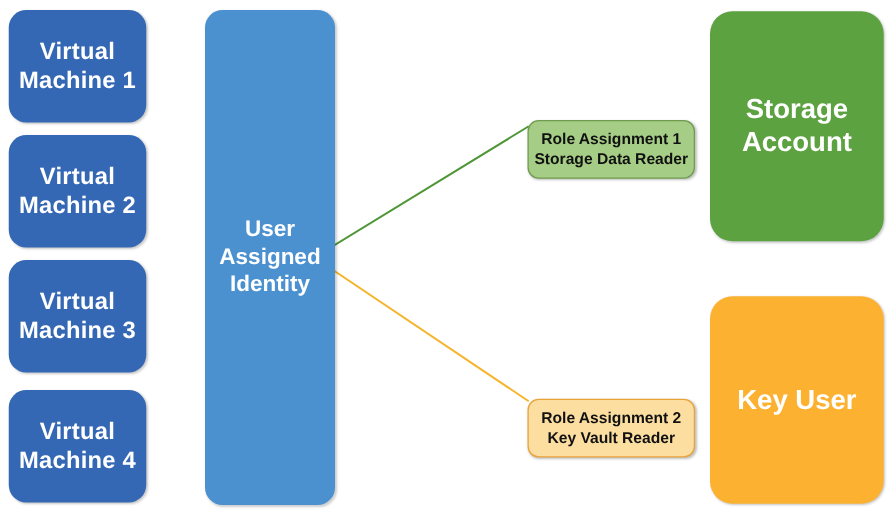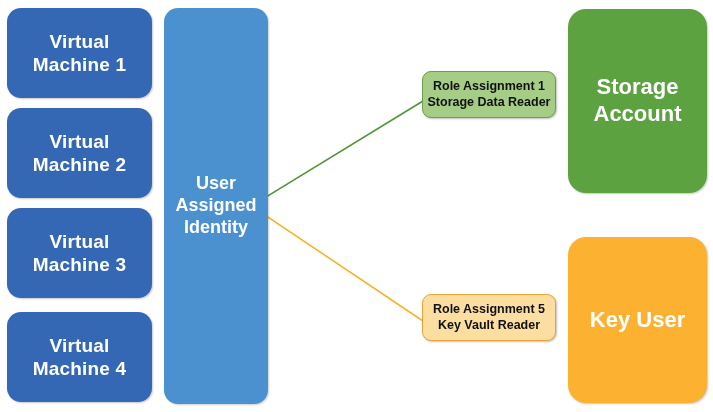--- a/index.html
+++ b/index.html
@@ -29,21 +29,21 @@
     z-index: 3;
   }
   .node .label {
     display: block;
     white-space: pre-line;
   }
 
   
   .vm {
     left: 7px;
-    width: 145px;
+    width: 110px;
     height: 90px;
     background: #3568b4;
     border-radius: 14px;
     color: #ffffff;
     font-size: 19px;
     font-weight: bold;
     letter-spacing: .2px;
     box-shadow: 1px 1px 2px rgba(0,0,0,0.22);
   }
   .vm-1 { top: 8px; }
@@ -93,20 +93,21 @@
 
   
   .chip {
     width: 134px;
     height: 47px;
     border-radius: 9px;
     font-size: 12.5px;
     font-weight: bold;
     color: #111111;
     box-shadow: 1px 1px 2px rgba(0,0,0,0.25);
+    margin-top: 25px;
   }
   .chip-green {
     left: 422px;
     top: 71px;
     background: #a5cd85;
     border: 1px solid #6f9c4f;
   }
   .chip-orange {
     left: 422px;
     top: 294px;
@@ -155,21 +156,21 @@
     <span class="label">User
 Assigned
 Identity</span>
   </div>
 
   <div class="node chip chip-green">
     <span class="label">Role Assignment 1
 Storage Data Reader</span>
   </div>
   <div class="node chip chip-orange">
-    <span class="label">Role Assignment 5
+    <span class="label">Role Assignment 2
 Key Vault Reader</span>
   </div>
 
   <div class="node storage">
     <span class="label">Storage
 Account</span>
   </div>
   <div class="node keyvault">
     <span class="label">Key User</span>
   </div>

